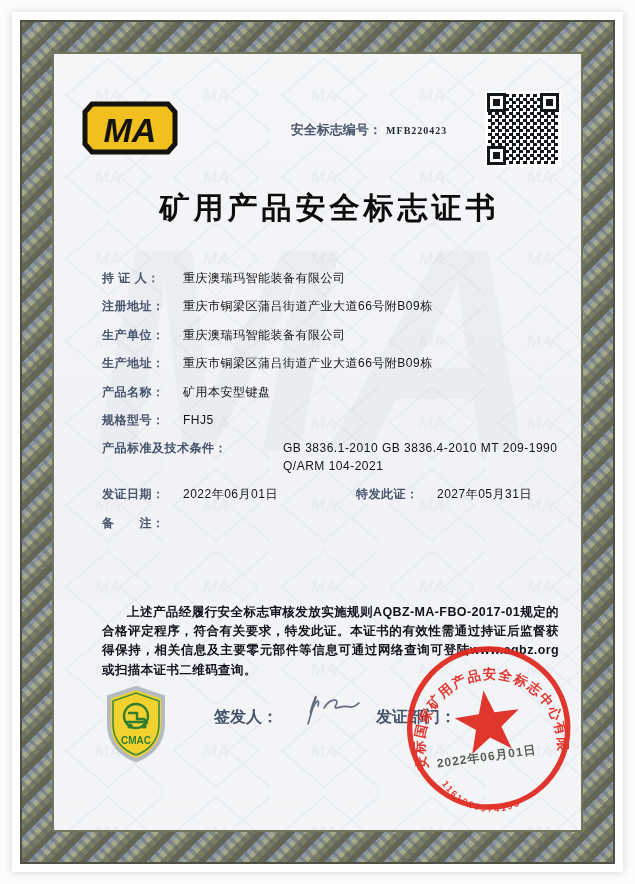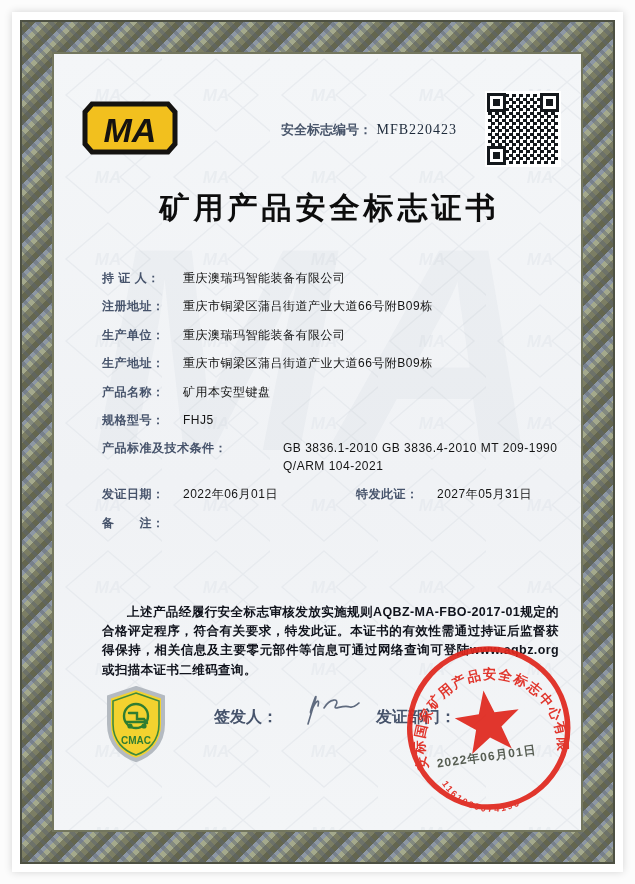--- a/index.html
+++ b/index.html
@@ -12,21 +12,21 @@
            repeating-linear-gradient(-45deg,#7c7e64 0 6px,#a4a98c 6px 11px,#8d97a4 11px 15px,#64664f 15px 21px);}
   .inner{position:absolute;inset:30px;background:linear-gradient(180deg,#f4f6f8 0%,#f0f2f5 55%,#f3f5f7 100%);
          border:2px solid #73765e;overflow:hidden;}
   .wm-svg{position:absolute;inset:0;z-index:0;opacity:.6;}
   .big-ma{position:absolute;top:150px;left:0;right:0;text-align:center;z-index:0;
           font-size:290px;font-weight:900;font-style:italic;color:rgba(125,136,152,.05);line-height:1;}
   
   .ma-logo{position:absolute;left:28px;top:46px;z-index:2;}
   .cert-no{position:absolute;left:185px;top:66px;width:260px;text-align:center;z-index:2;white-space:nowrap;}
   .cert-no .lab{font-size:13px;font-weight:700;color:#49566b;}
-  .cert-no .num{font-size:14px;font-weight:400;color:#1d2a3a;font-family:"Liberation Serif","DejaVu Serif",serif;letter-spacing:1px;margin-top:14px;}
+  .cert-no .num{font-size:10px;font-weight:700;color:#1d2a3a;font-family:"Liberation Serif","DejaVu Serif",serif;letter-spacing:1px;margin-top:14px;}
   .qr{position:absolute;left:434px;top:40px;width:70px;height:70px;z-index:2;
       background:repeating-conic-gradient(#14181c 0% 25%, #ffffff 0% 50%);background-size:7px 7px;outline:3px solid #fff;}
   .finder{position:absolute;width:19px;height:19px;border:3px solid #14181c;background:#fff;box-sizing:border-box;}
   .finder::after{content:"";position:absolute;left:3px;top:3px;width:7px;height:7px;background:#14181c;}
   .f-tl{left:-1px;top:-1px;} .f-tr{right:-1px;top:-1px;} .f-bl{left:-1px;bottom:-1px;}
   
   .title{position:absolute;left:0;right:0;top:134px;text-align:center;z-index:2;
          font-size:30px;font-weight:900;color:#0d0d0d;letter-spacing:4px;}
   
   .fields{position:absolute;left:24px;right:20px;top:216px;z-index:2;}

